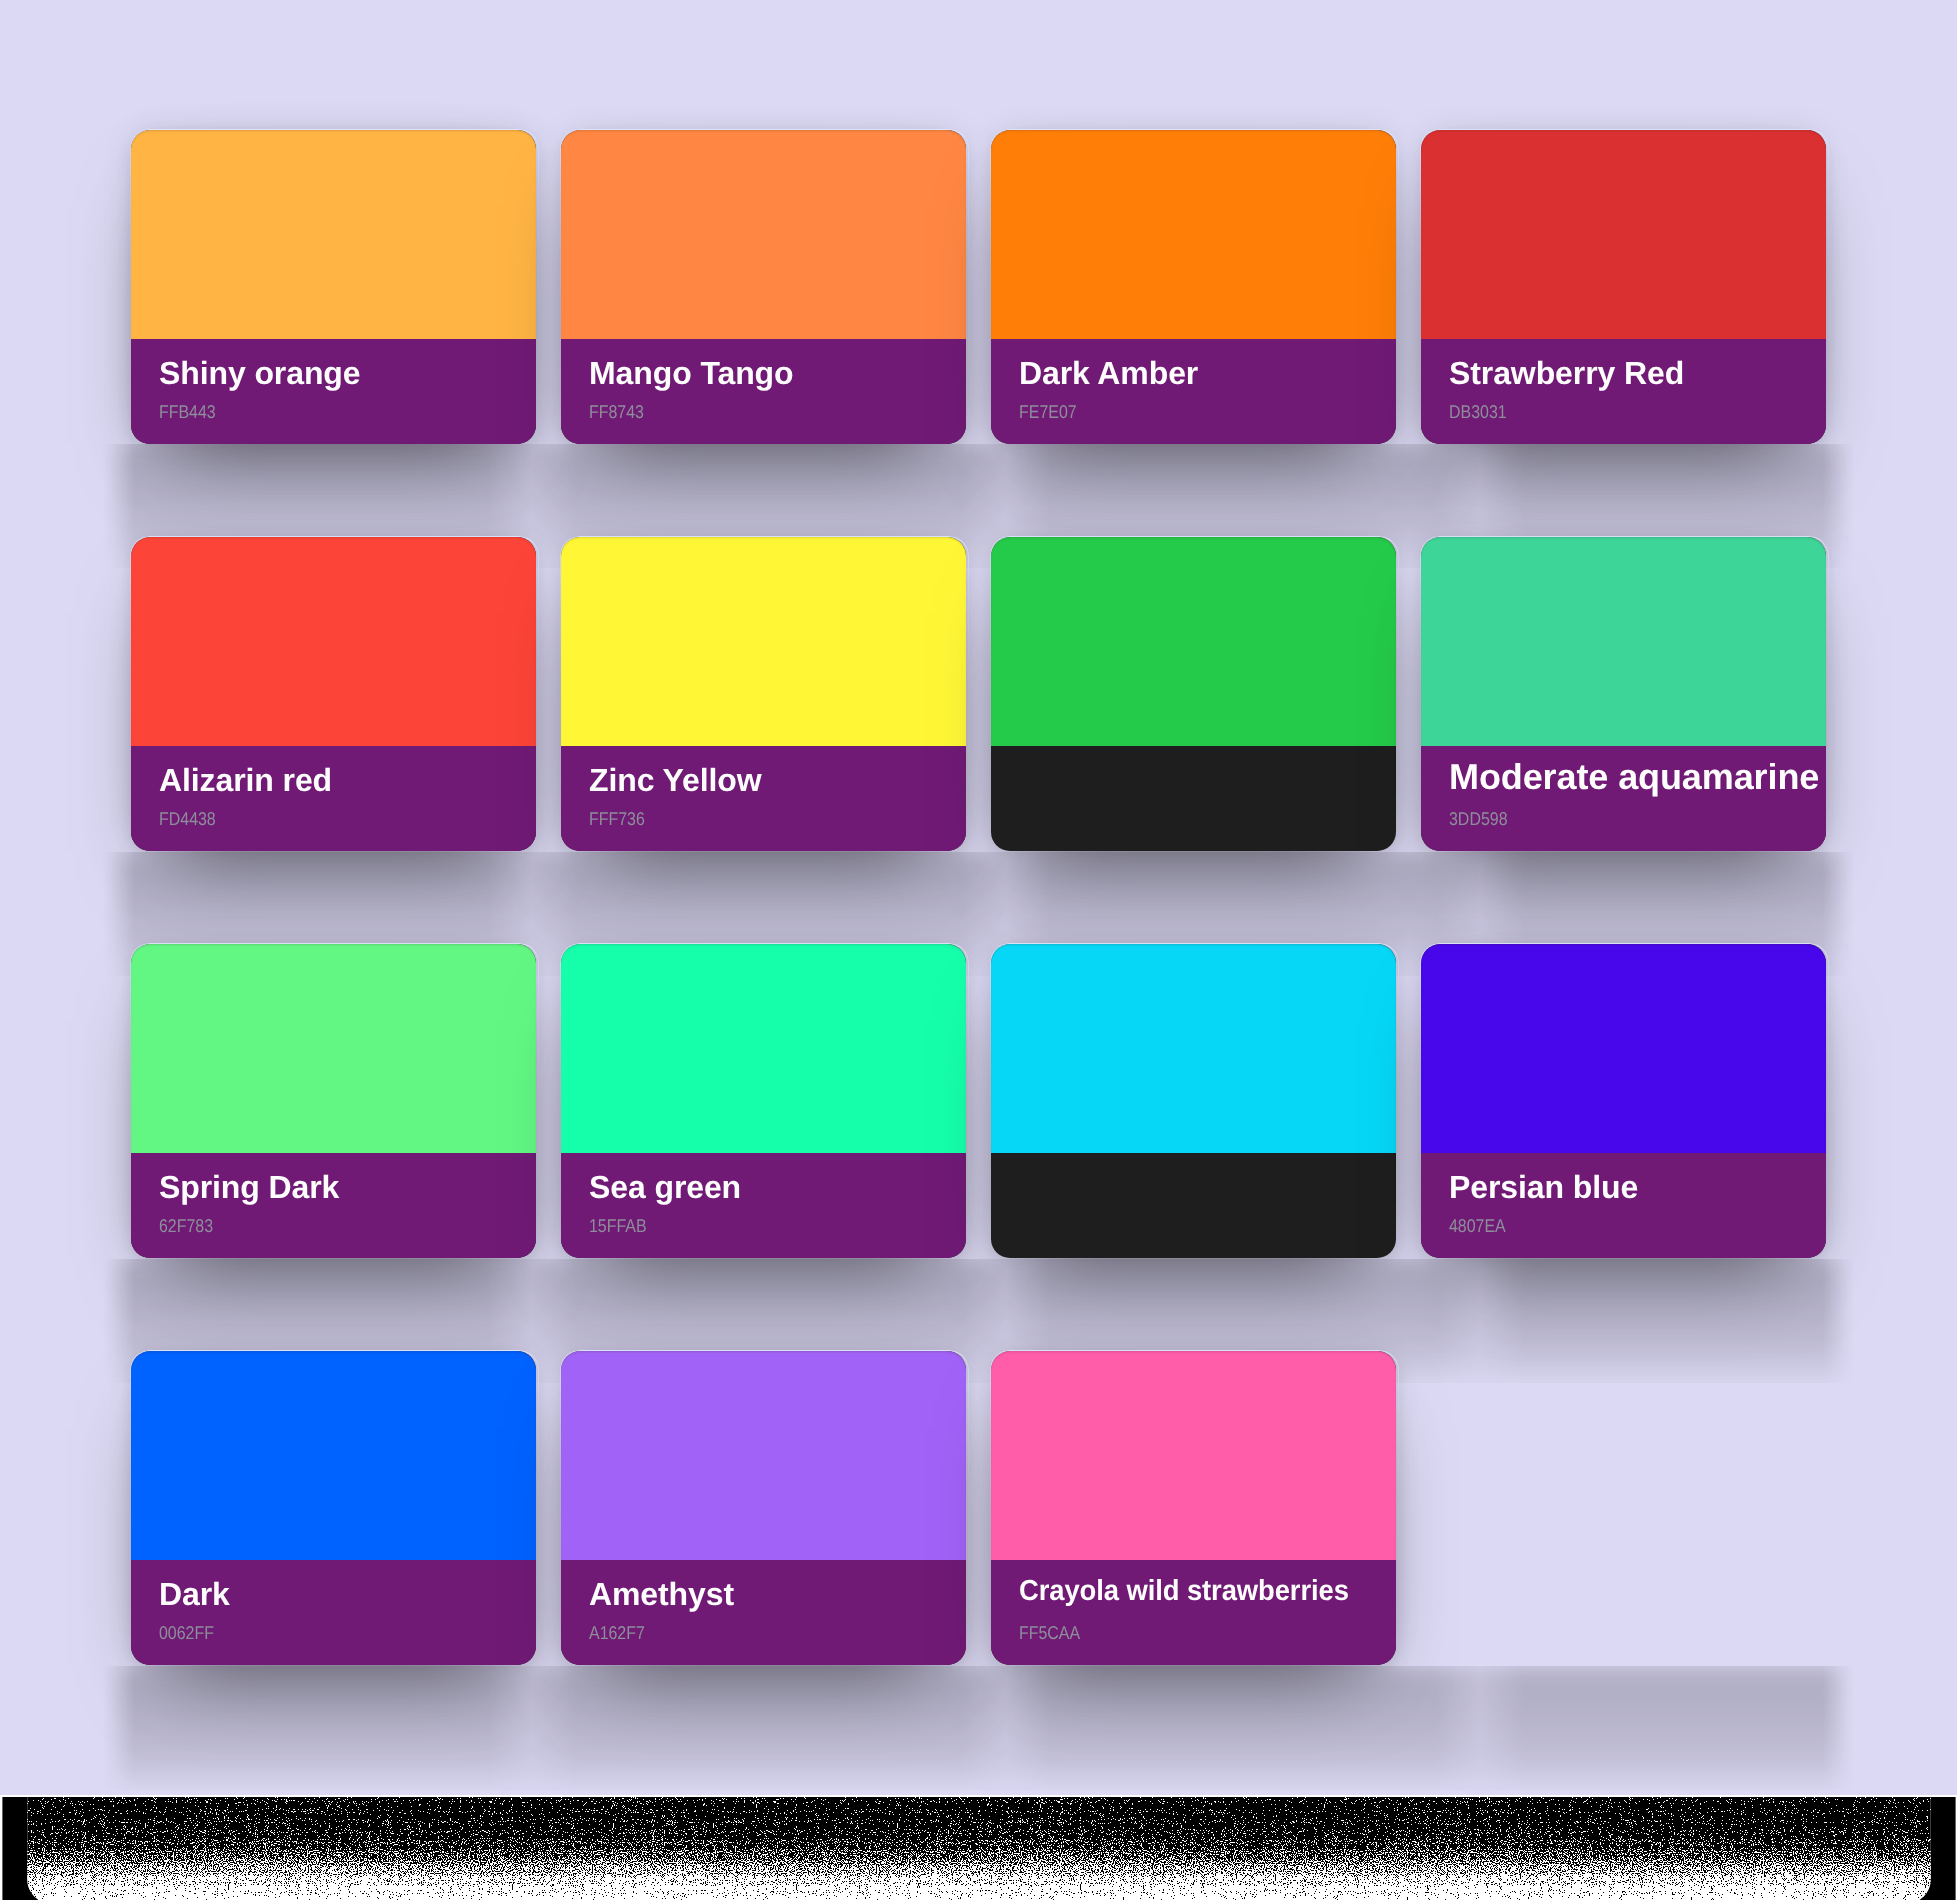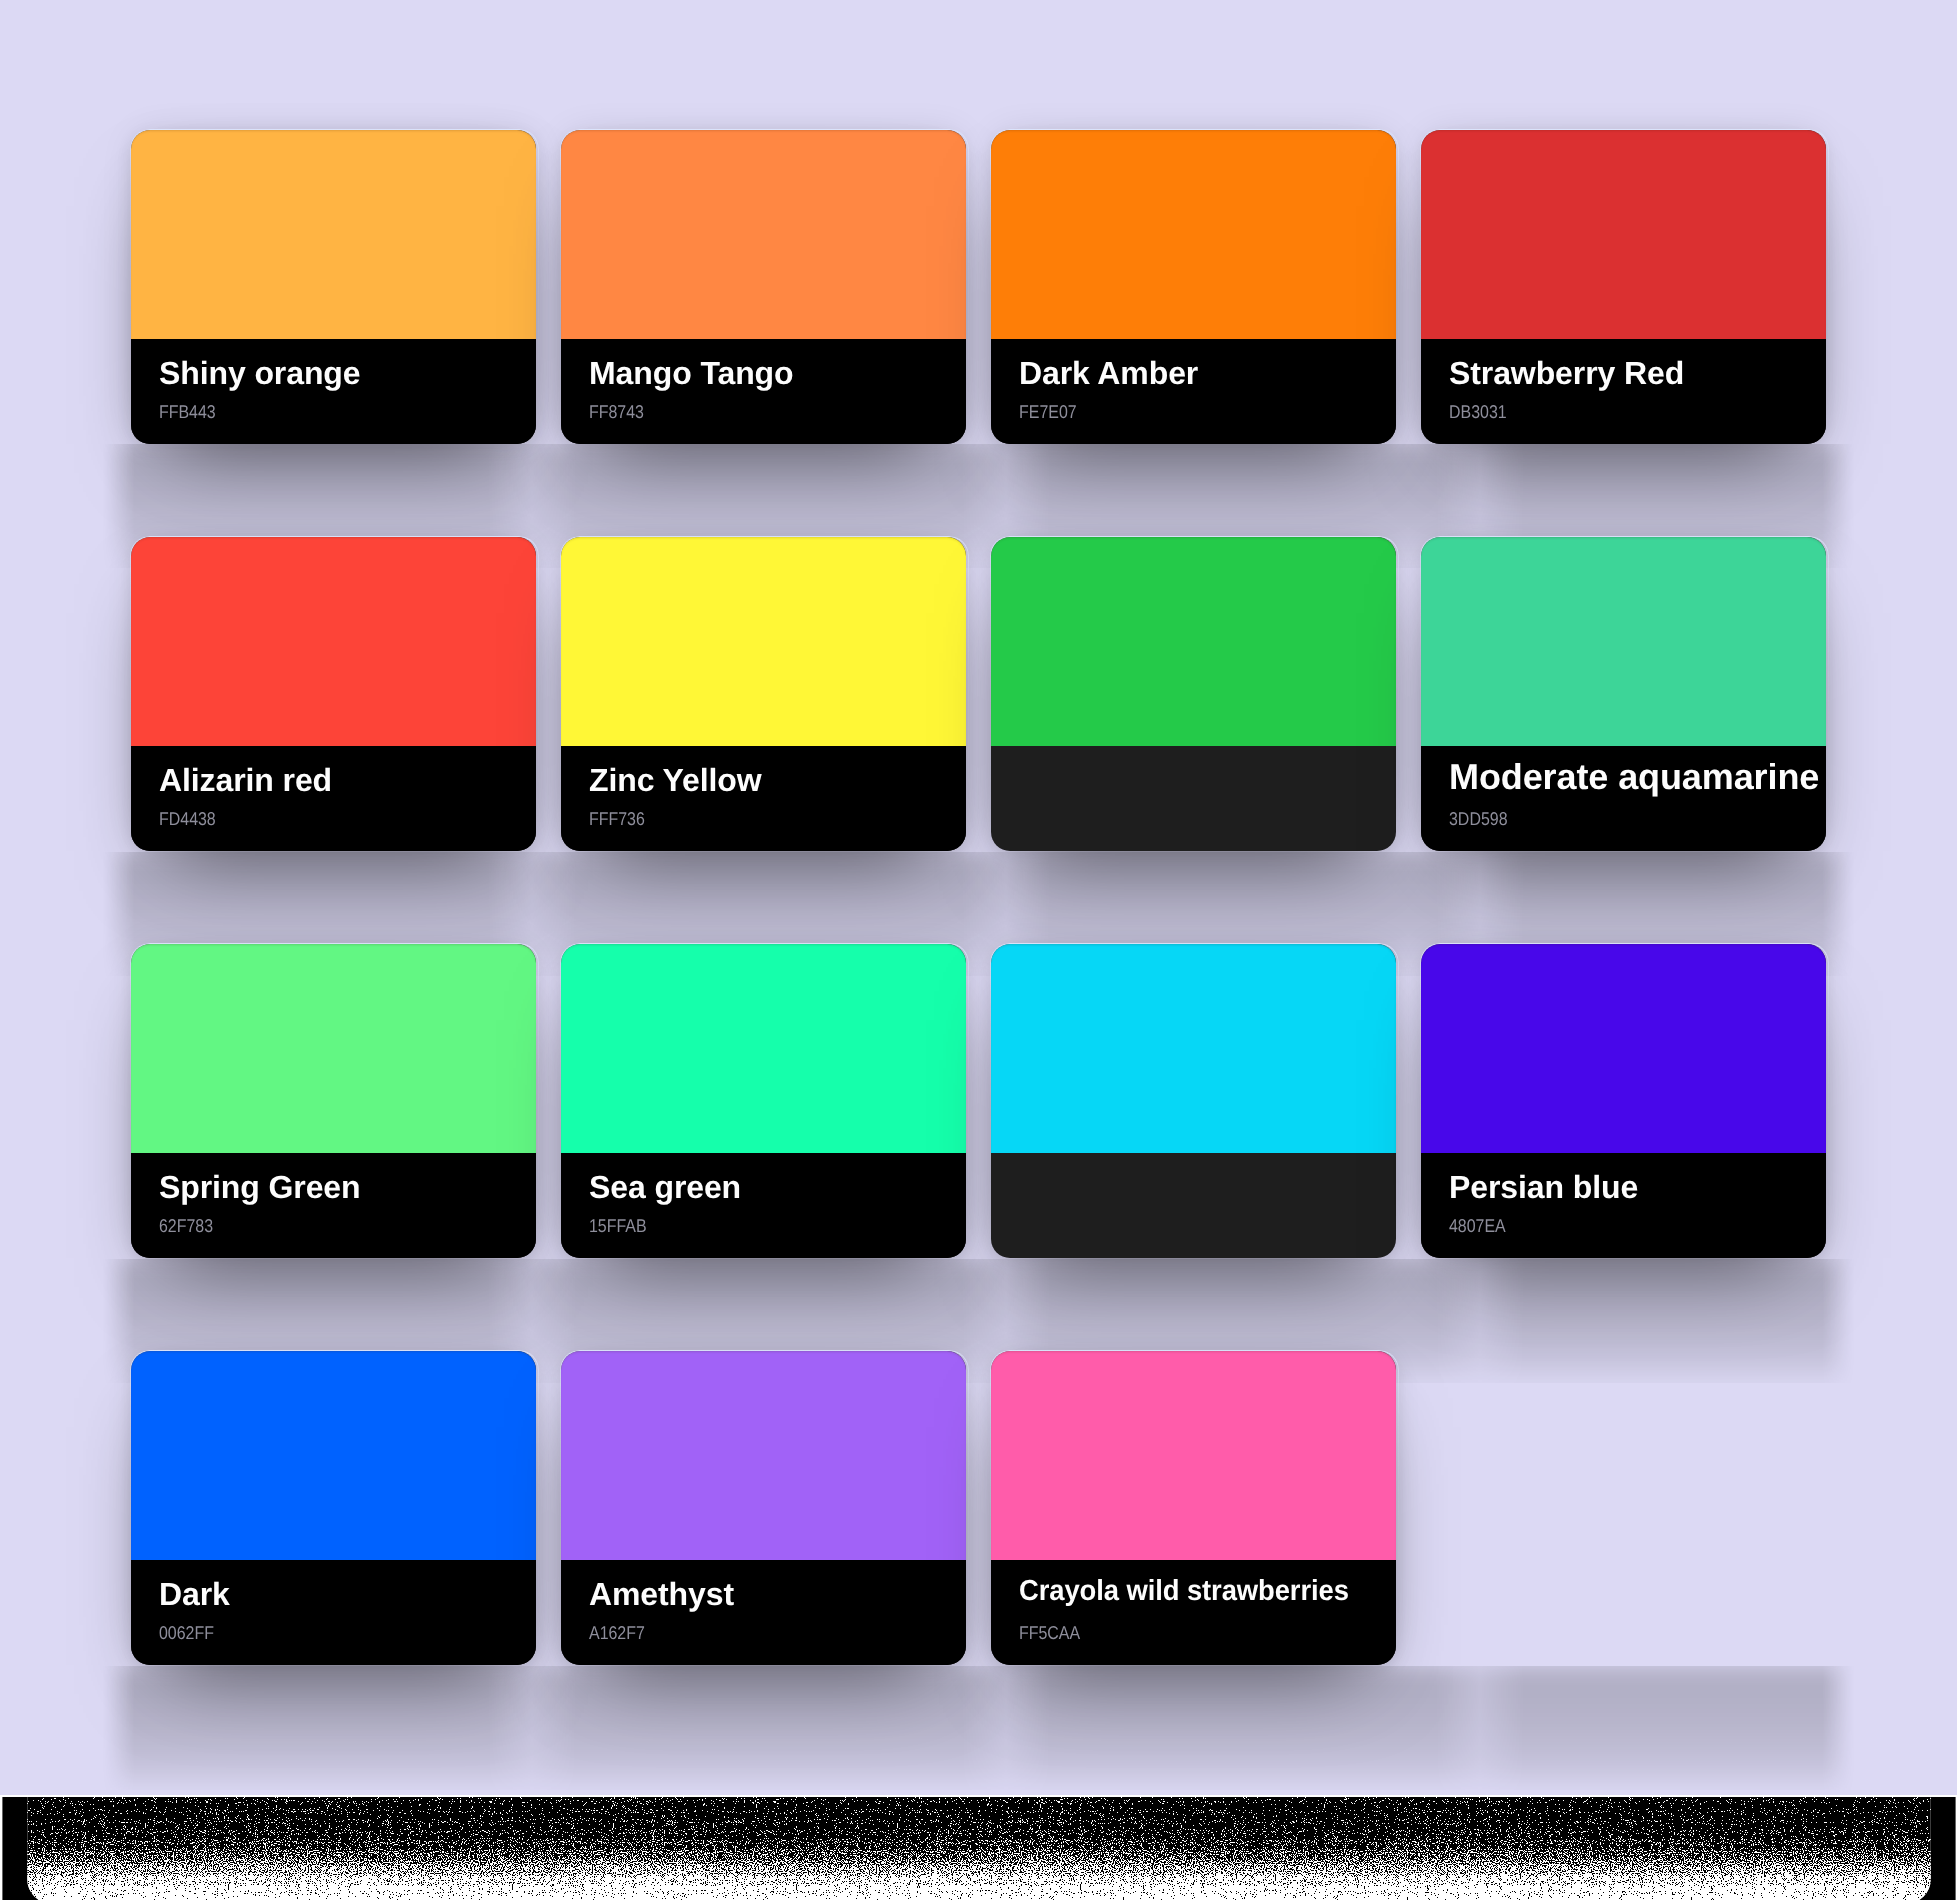--- a/index.html
+++ b/index.html
@@ -60,21 +60,21 @@
                      rgba(218,228,255,0.50) 7%,
                      rgba(210,219,253,0.26) 20%,
                      rgba(205,213,250,0.13) 45%,
                      rgba(205,213,250,0.00) 78%) border-box;
         -webkit-mask:linear-gradient(#fff 0 0) padding-box exclude,
                      linear-gradient(#fff 0 0);
         mask:linear-gradient(#fff 0 0) padding-box exclude,
              linear-gradient(#fff 0 0);
         pointer-events:none;}
   .info{position:absolute;left:0;top:209px;width:405px;height:105px;
-        background:#000000;border-radius:0 0 19px 19px;
+        background:#701a75;border-radius:0 0 19px 19px;
         transform:translateZ(0);}
   .name{position:absolute;left:28px;top:17.7px;color:#fdfdfd;font-weight:700;
         font-size:32px;line-height:32.5px;letter-spacing:-0.1px;white-space:nowrap;
         filter:brightness(1);}
   .hex{position:absolute;left:28px;top:63px;color:#8e8e9b;
        font-size:18.5px;line-height:19px;letter-spacing:0px;white-space:nowrap;
        transform:scaleX(0.862);transform-origin:0 50%;filter:brightness(1);}
 
   
   .dither{position:absolute;left:0;top:1797px;width:1958px;height:103px;
@@ -150,21 +150,21 @@
           <div class="edge"></div>
           <div class="info">
             <div class="name" style="font-size: 36px; line-height: 30px; top: 16px;">Moderate aquamarine</div>
             <div class="hex">3DD598</div>
           </div>
         </div>
         <div class="card">
           <div class="swatch" style="background: rgb(98, 247, 131);"></div>
           <div class="edge"></div>
           <div class="info">
-            <div class="name">Spring Green</div>
+            <div class="name">Spring Dark</div>
             <div class="hex">62F783</div>
           </div>
         </div>
         <div class="card">
           <div class="swatch" style="background: rgb(21, 255, 171);"></div>
           <div class="edge"></div>
           <div class="info">
             <div class="name">Sea green</div>
             <div class="hex">15FFAB</div>
           </div>

